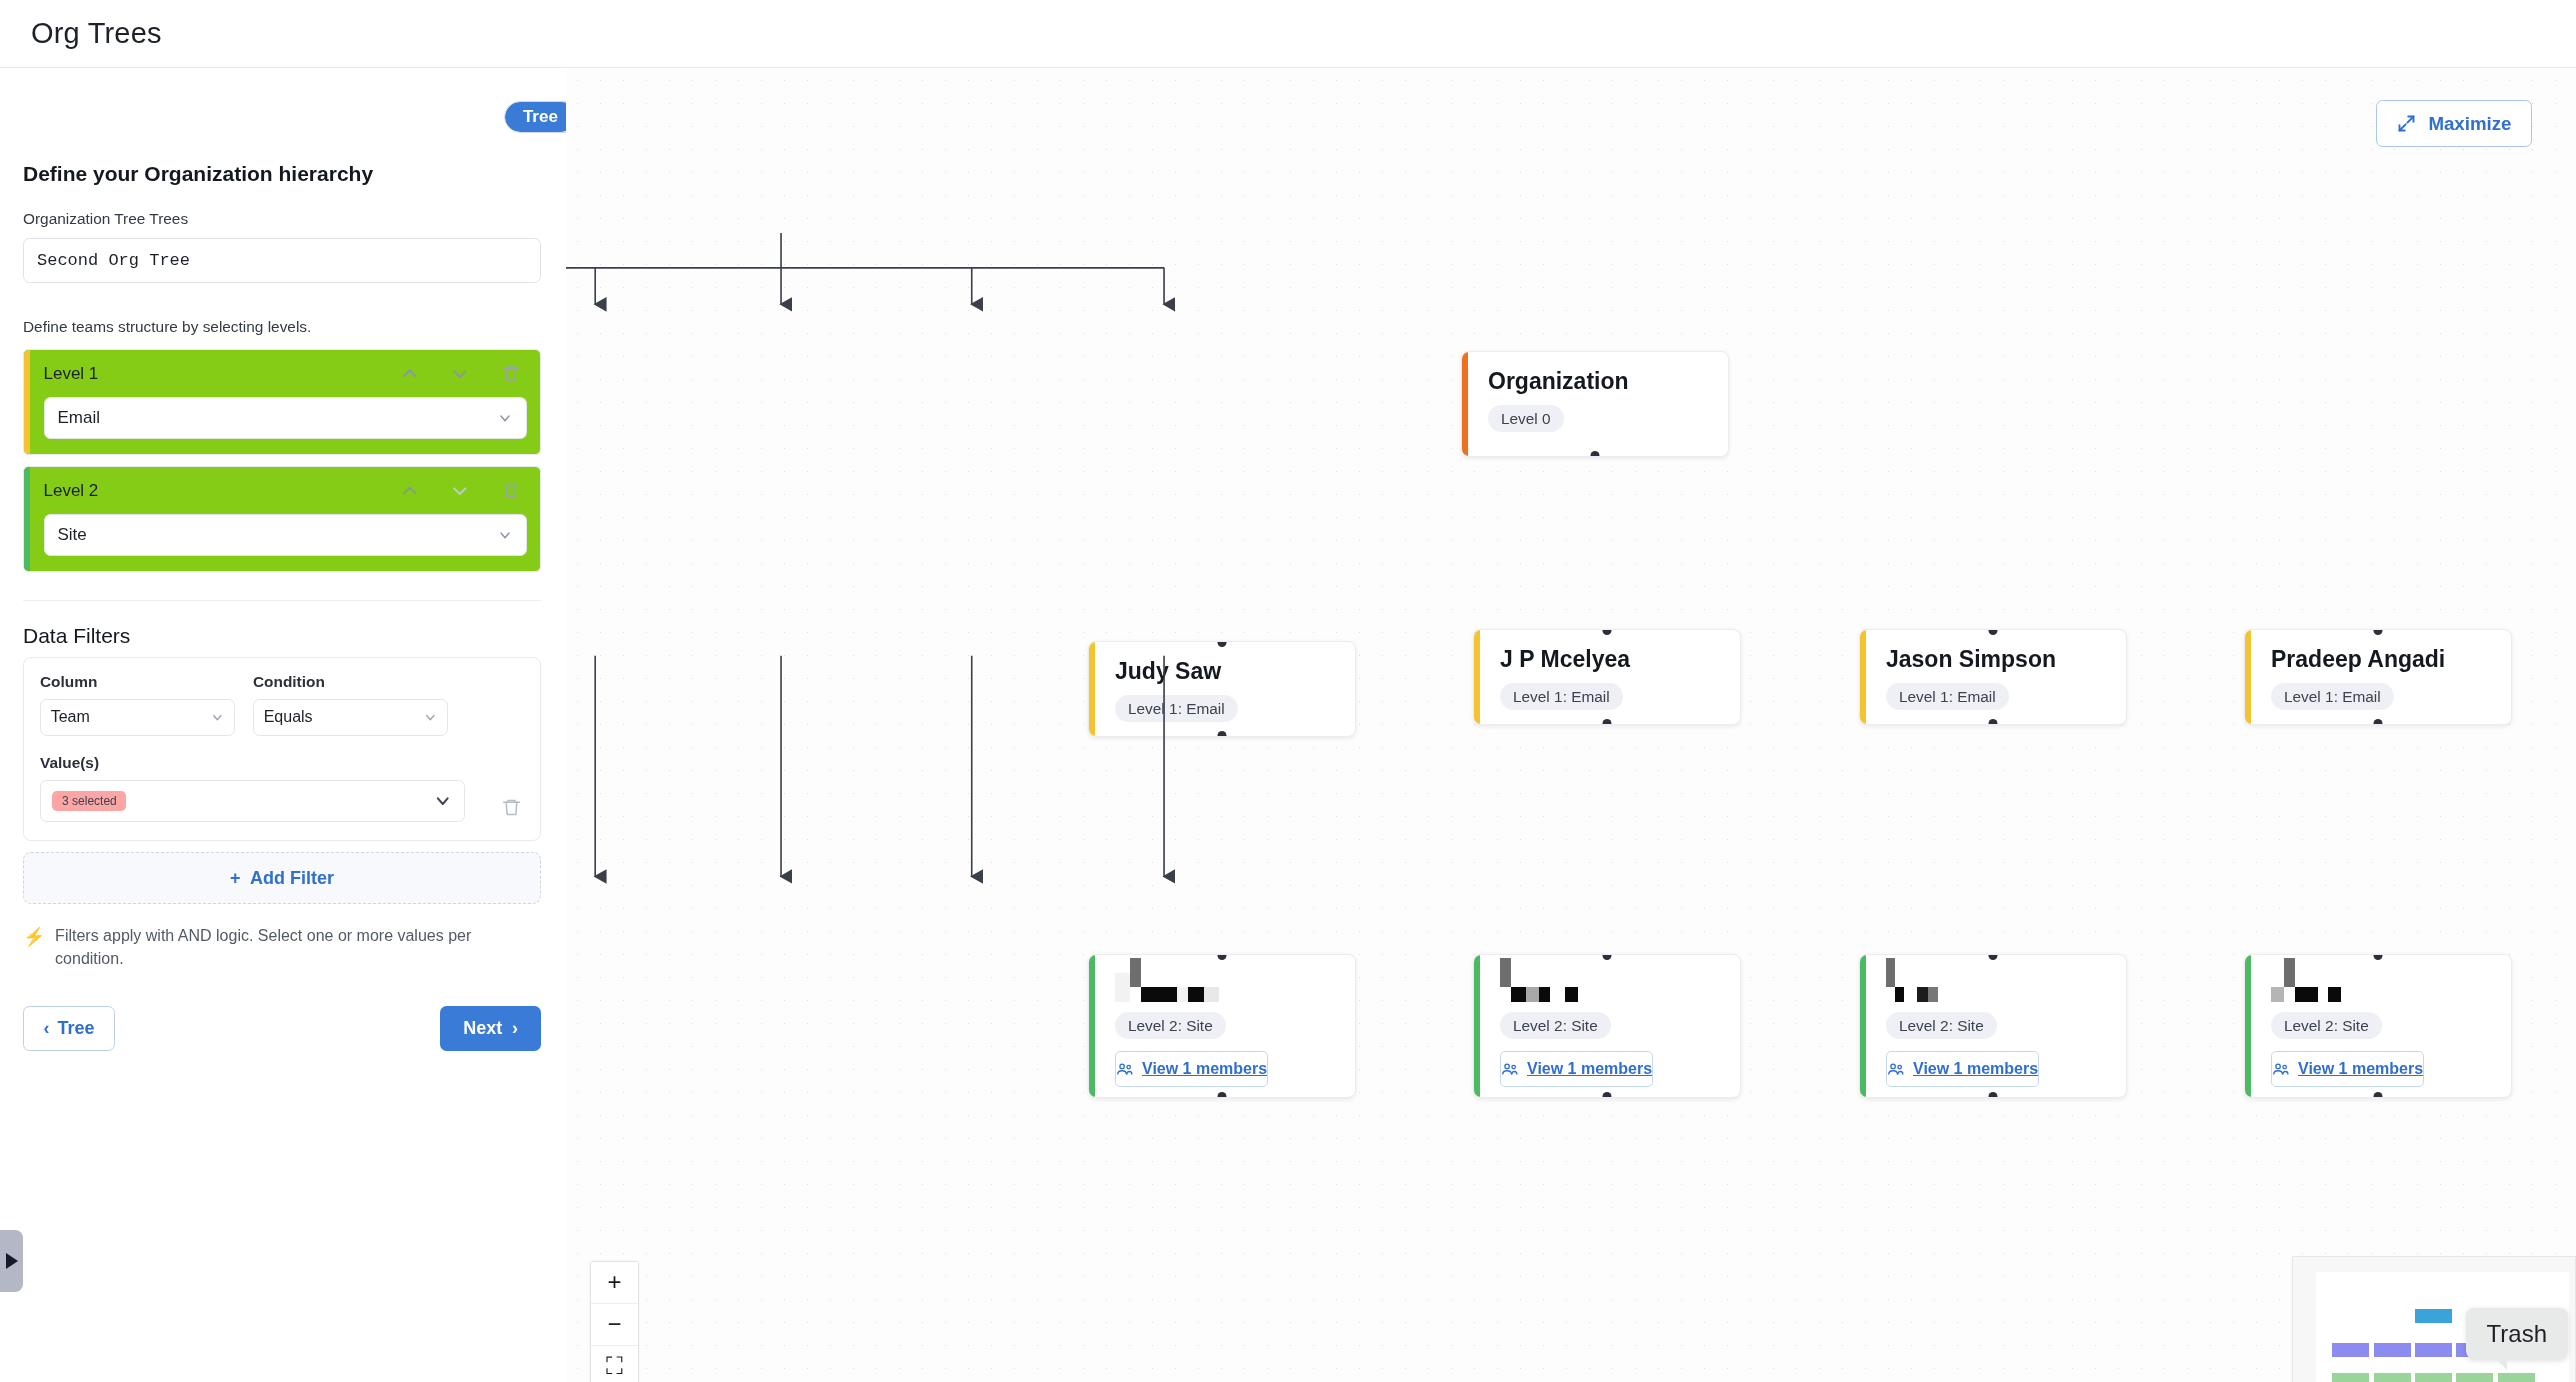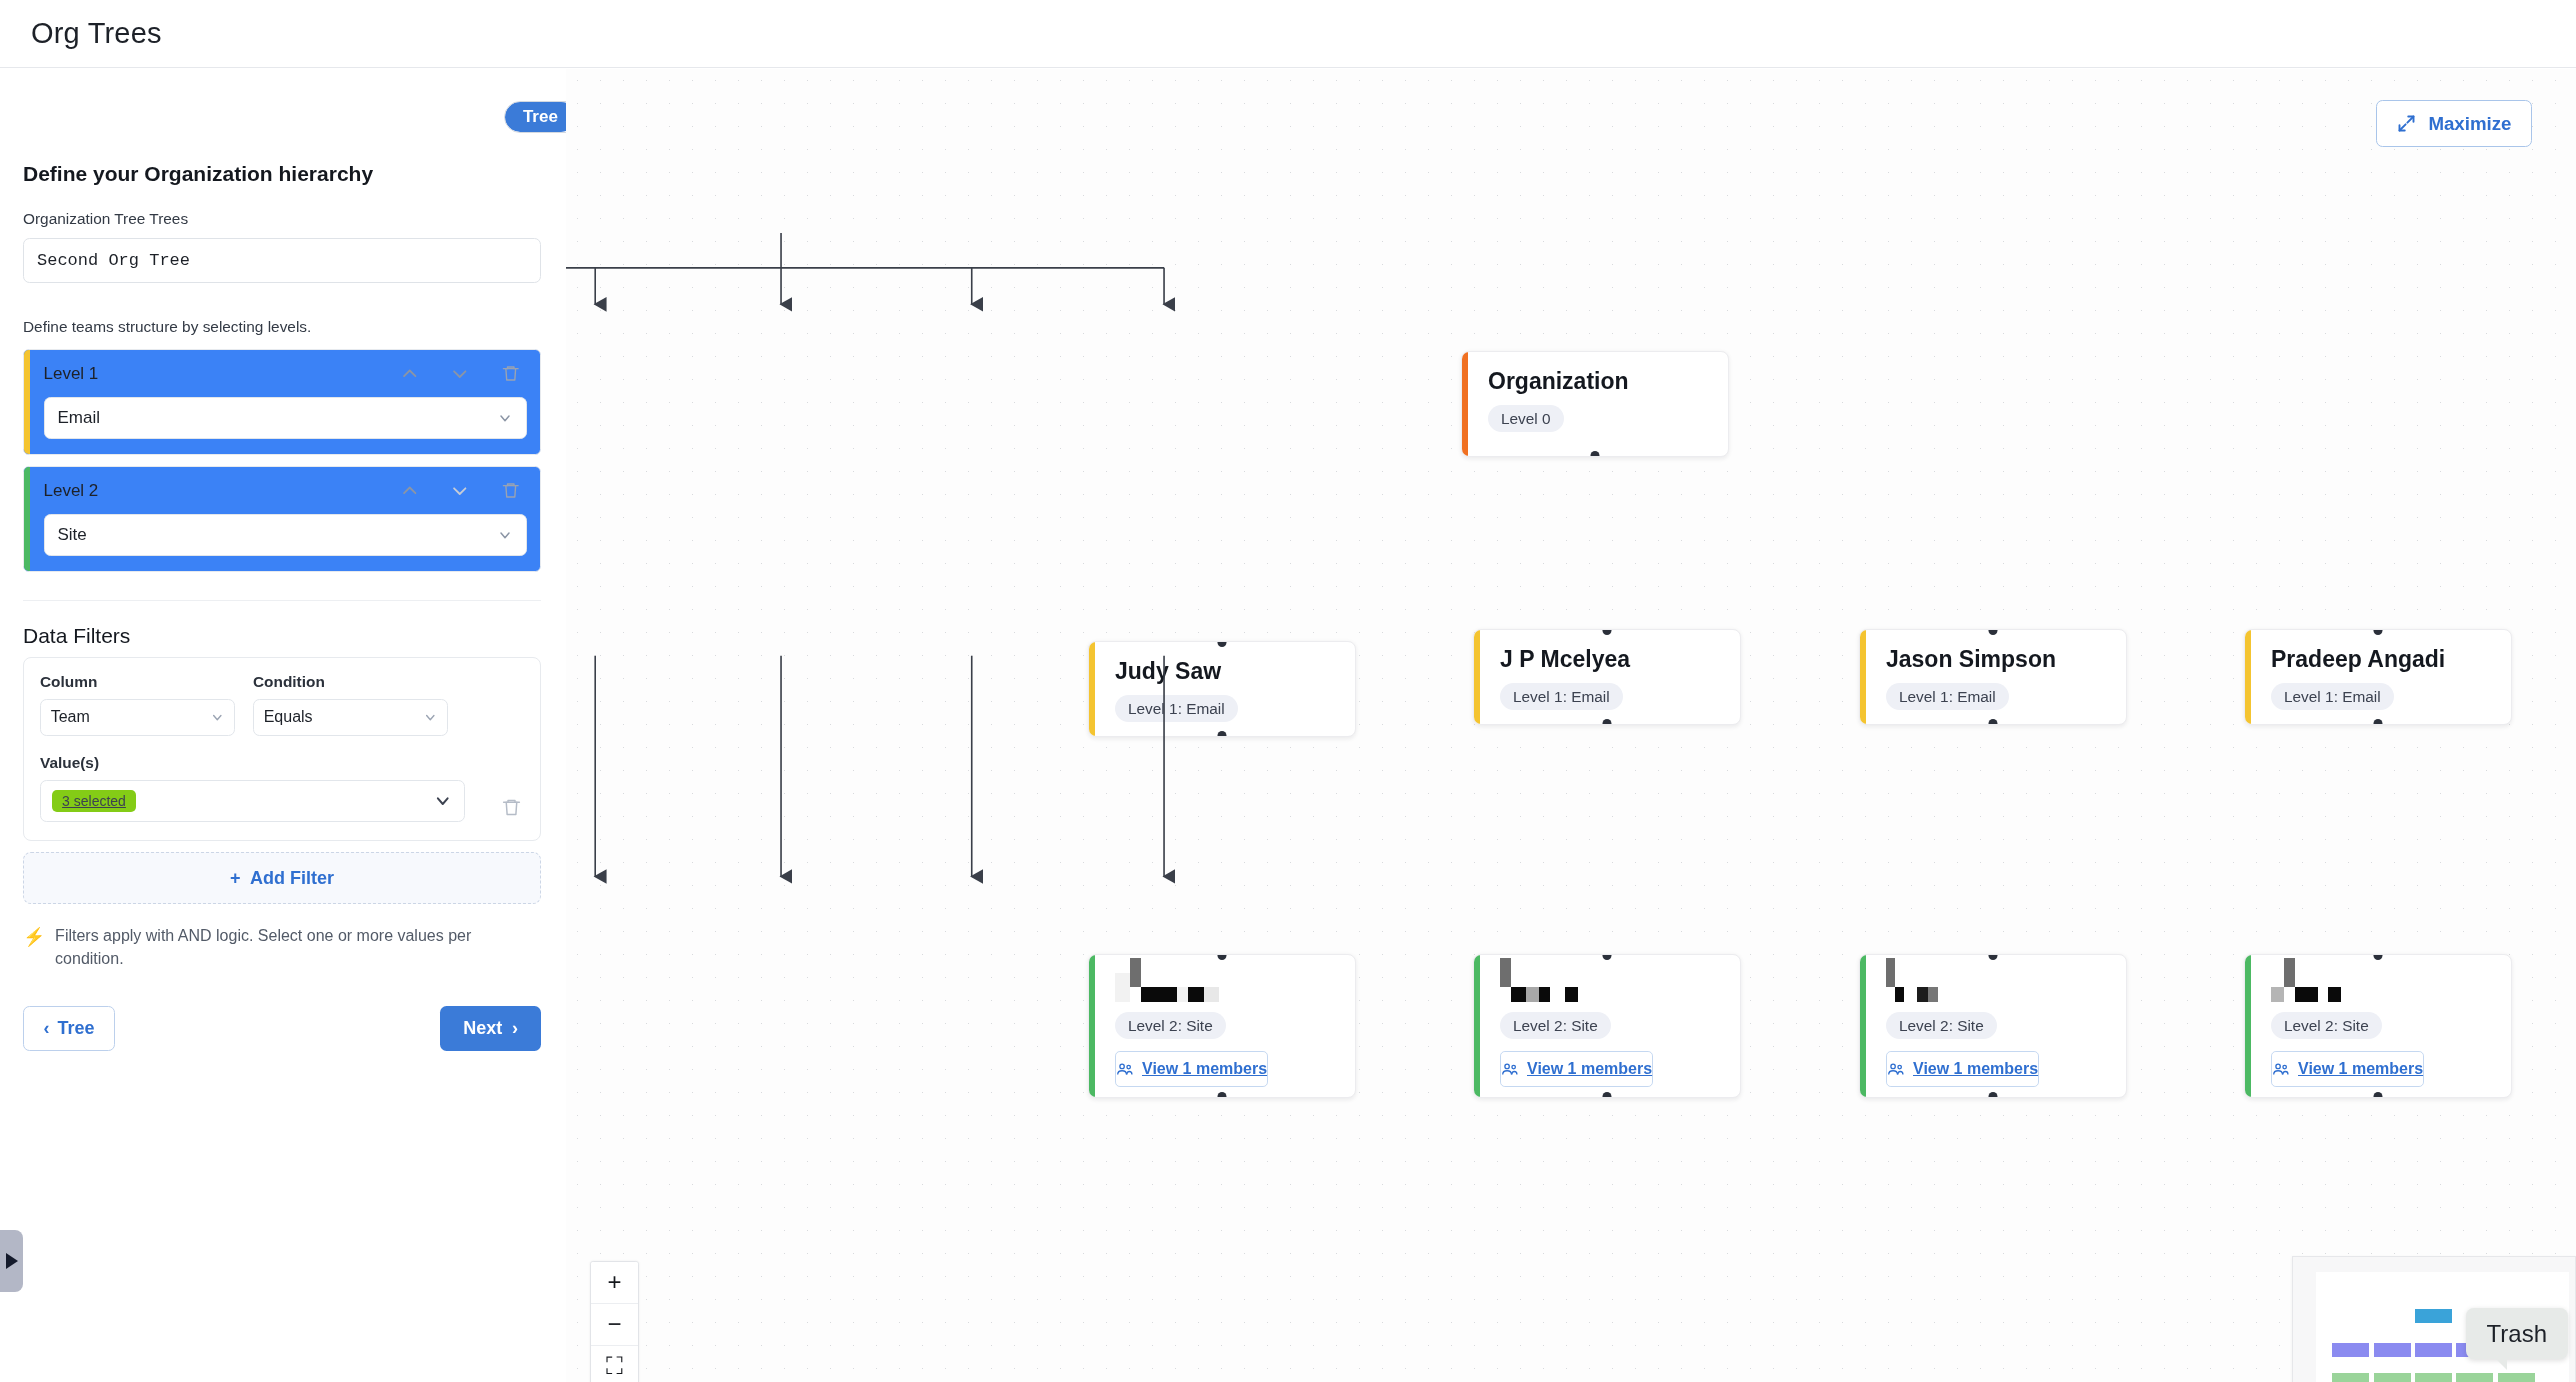--- a/index.html
+++ b/index.html
@@ -56,21 +56,21 @@
   .levels-hint { font-size: 15.4px; color: #333a45; }
   .add-link {
     display: flex; align-items: center; gap: 7.3px; color: #2f6fd0;
     font-size: 17px; font-weight: 700; cursor: pointer; background: none;
     border: 0; font-family: inherit;
   }
   .plus-glyph { font-size: 21px; line-height: 1; font-weight: 400; }
 
   .level-card {
     position: relative; width: 518px; margin-top: 11.4px;
-    border: 0.8px solid #e7eaee; border-radius: 5.7px; background: #3b82f6;
+    border: 0.8px solid #e7eaee; border-radius: 5.7px; background: #84cc16;
     padding: 11.4px 13px 14.6px 19.5px; overflow: hidden;
   }
   .level-accent {
     position: absolute; left: 0; top: 0; bottom: 0; width: 5.7px;
   }
   .level-row { display: flex; align-items: center; justify-content: space-between; }
   .level-name { font-size: 17px; color: #1d2128; }
   .level-actions { display: flex; align-items: center; gap: 28px; padding-right: 4.9px; }
   .icon-btn { background: none; border: 0; cursor: pointer; line-height: 0; padding: 1.6px; }
   .select-box {
@@ -103,22 +103,22 @@
     padding: 0 9.7px; font-size: 16px; color: #1d2128; background: #fff; cursor: pointer;
   }
   .w-col { width: 195px; }
   .values-label { font-size: 15.4px; color: #2b313b; font-weight: 700; margin-top: 18px; }
   .values-select {
     margin-top: 8px; width: 425px; height: 42px; border: 0.8px solid #e2e6eb;
     border-radius: 6.5px; display: flex; align-items: center;
     justify-content: space-between; padding: 0 11.4px; background: #fff; cursor: pointer;
   }
   .chip {
-    background: #84cc16; border-radius: 4.9px; padding: 3.2px 9.7px;
-    font-size: 14px; color: #3c4250; text-decoration: underline;
+    background: #fca5a5; border-radius: 4.9px; padding: 3.2px 9.7px;
+    font-size: 12px; color: #3c4250;
   }
   .trash-right { position: absolute; right: 16px; top: 136px; }
 
   .add-filter {
     margin-top: 11.4px; width: 518px; height: 52px;
     border: 1.6px dashed #ccd6e6; border-radius: 8px; background: #f7f9fd;
     display: flex; align-items: center; justify-content: center; gap: 9.7px;
     color: #2f6fd0; font-size: 18px; font-weight: 700; cursor: pointer;
     font-family: inherit;
   }

